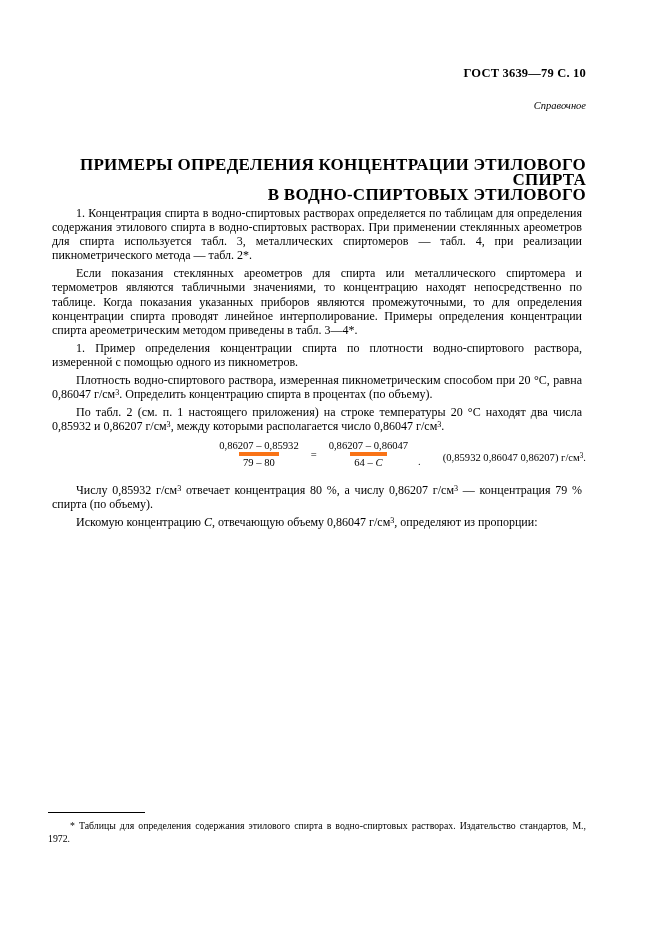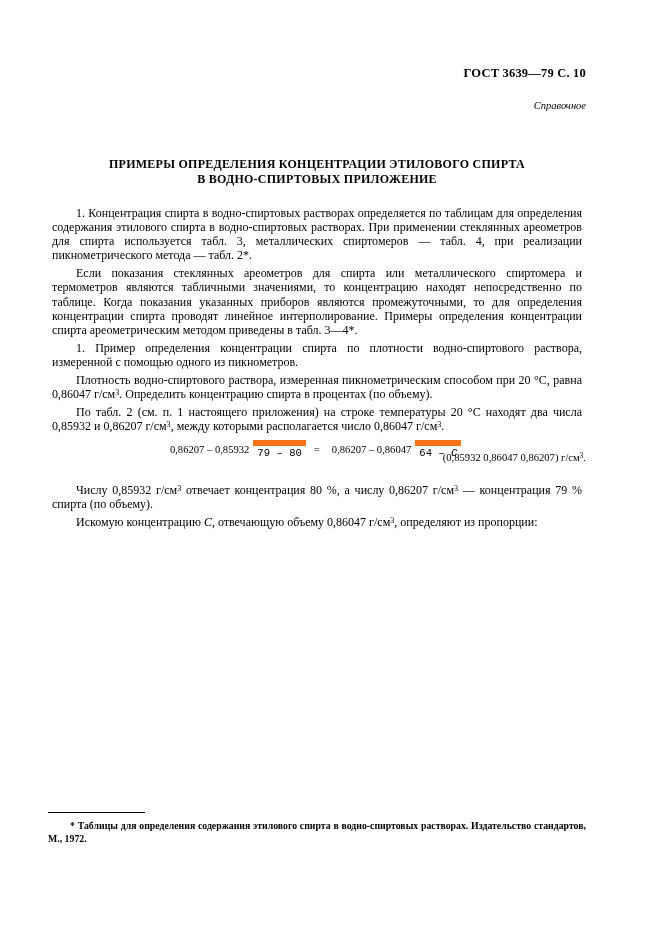--- a/index.html
+++ b/index.html
@@ -47,23 +47,23 @@
   }
   .annex-line1 { letter-spacing: 0.6px; }
   .annex-line2 { }
 
   
   .title {
     position: absolute;
     left: 48px;
     top: 157px;
     width: 538px;
-    text-align: center;
+    text-align: right;
     font-weight: bold;
-    font-size: 12px;
+    font-size: 17px;
     line-height: 15px;
     letter-spacing: 0.25px;
   }
 
   
   .body-area {
     position: absolute;
     left: 48px;
     top: 202px;
     width: 538px;
@@ -101,34 +101,33 @@
     left: 48px;
     top: 440px;
     width: 538px;
     display: flex;
     justify-content: center;
     align-items: center;
     font-size: 10.6px;
   }
   .frac {
     display: inline-flex;
-    flex-direction: row;
+    flex-direction: column;
     align-items: center;
     vertical-align: middle;
     margin: 0 2px;
   }
   .frac .num {
     padding: 0 4px 1px 4px;
     white-space: nowrap;
   }
   .frac .den {
-    border-top: 6px solid #f97316;
+    border-top: 4px solid #f97316;
     padding: 1px 4px 0 4px;
     white-space: nowrap;
-    font-family: Liberation Mono, monospace;
   }
   .eqsign {
     padding: 0 6px;
     display: inline-block;
   }
   .trailing-dot {
     align-self: flex-end;
     padding-left: 4px;
     padding-bottom: 1px;
   }
@@ -143,21 +142,20 @@
     line-height: 14.1px;
     text-indent: 24px;
   }
 
   
   .footnote {
     position: absolute;
     left: 48px;
     top: 812px;
     width: 538px;
-    font-weight: bold;
   }
   .footnote-rule {
     width: 97px;
     height: 0;
     border-top: 1.6px solid #000;
     margin: 0 0 6px 0;
   }
   .footnote-text {
     margin: 0;
     font-size: 9.8px;
@@ -172,21 +170,21 @@
 <div class="page">
 
   <div class="doc-header">ГОСТ 3639—79 С. 10</div>
 
   <div class="annex-block">
     <div class="annex-line2">Справочное</div>
   </div>
 
   <div class="title">
     <div>ПРИМЕРЫ ОПРЕДЕЛЕНИЯ КОНЦЕНТРАЦИИ ЭТИЛОВОГО СПИРТА</div>
-    <div>В ВОДНО-СПИРТОВЫХ ПРИЛОЖЕНИЕ</div>
+    <div>В ВОДНО-СПИРТОВЫХ ЭТИЛОВОГО</div>
   </div>
 
   <div class="body-area">
 
     <p class="para">1. Концентрация спирта в водно-спиртовых растворах определяется по таблицам для определения содержания этилового спирта в водно-спиртовых растворах. При применении стеклянных ареометров для спирта используется табл. 3, металлических спиртомеров — табл. 4, при реализации пикнометрического метода — табл. 2*.</p>
 
     <p class="para">Если показания стеклянных ареометров для спирта или металлического спиртомера  и термометров являются табличными значениями, то концентрацию находят непосредственно по таблице. Когда показания указанных приборов являются промежуточными, то для определения концентрации спирта проводят линейное интерполирование. Примеры определения концентрации спирта ареометрическим методом приведены в табл. 3—4*.</p>
 
     <p class="para">1. Пример определения концентрации спирта по плотности водно-спиртового раствора, измеренной с помощью одного из пикнометров.</p>
 

